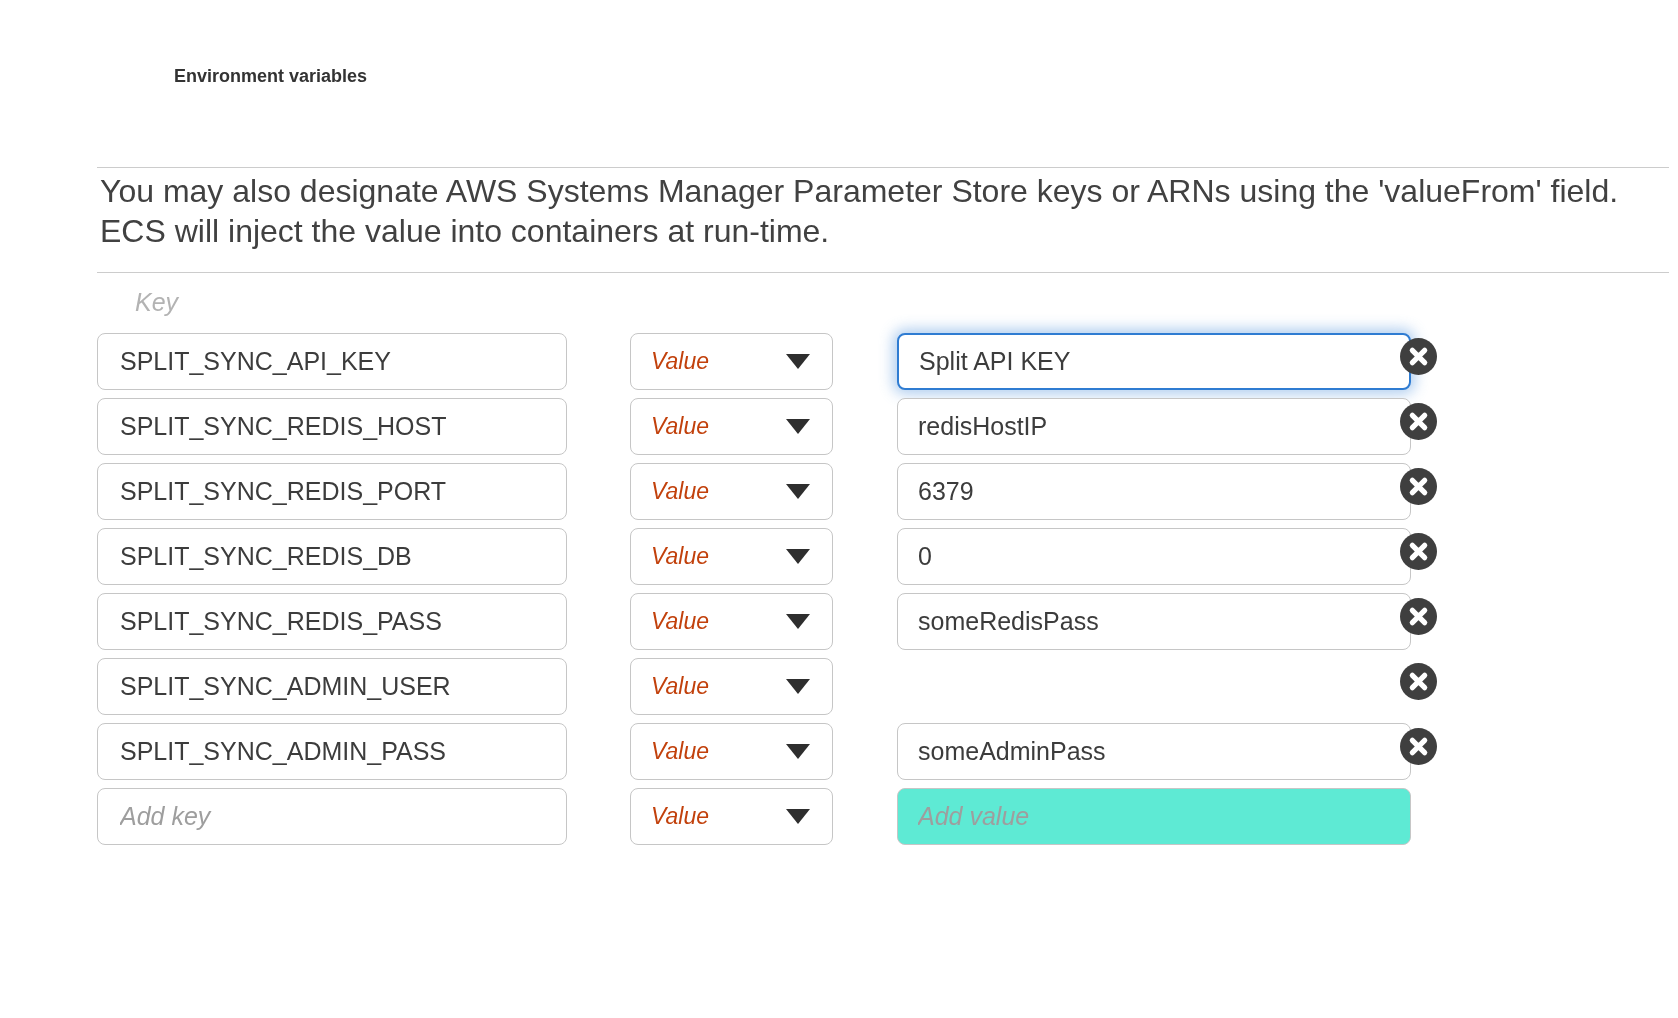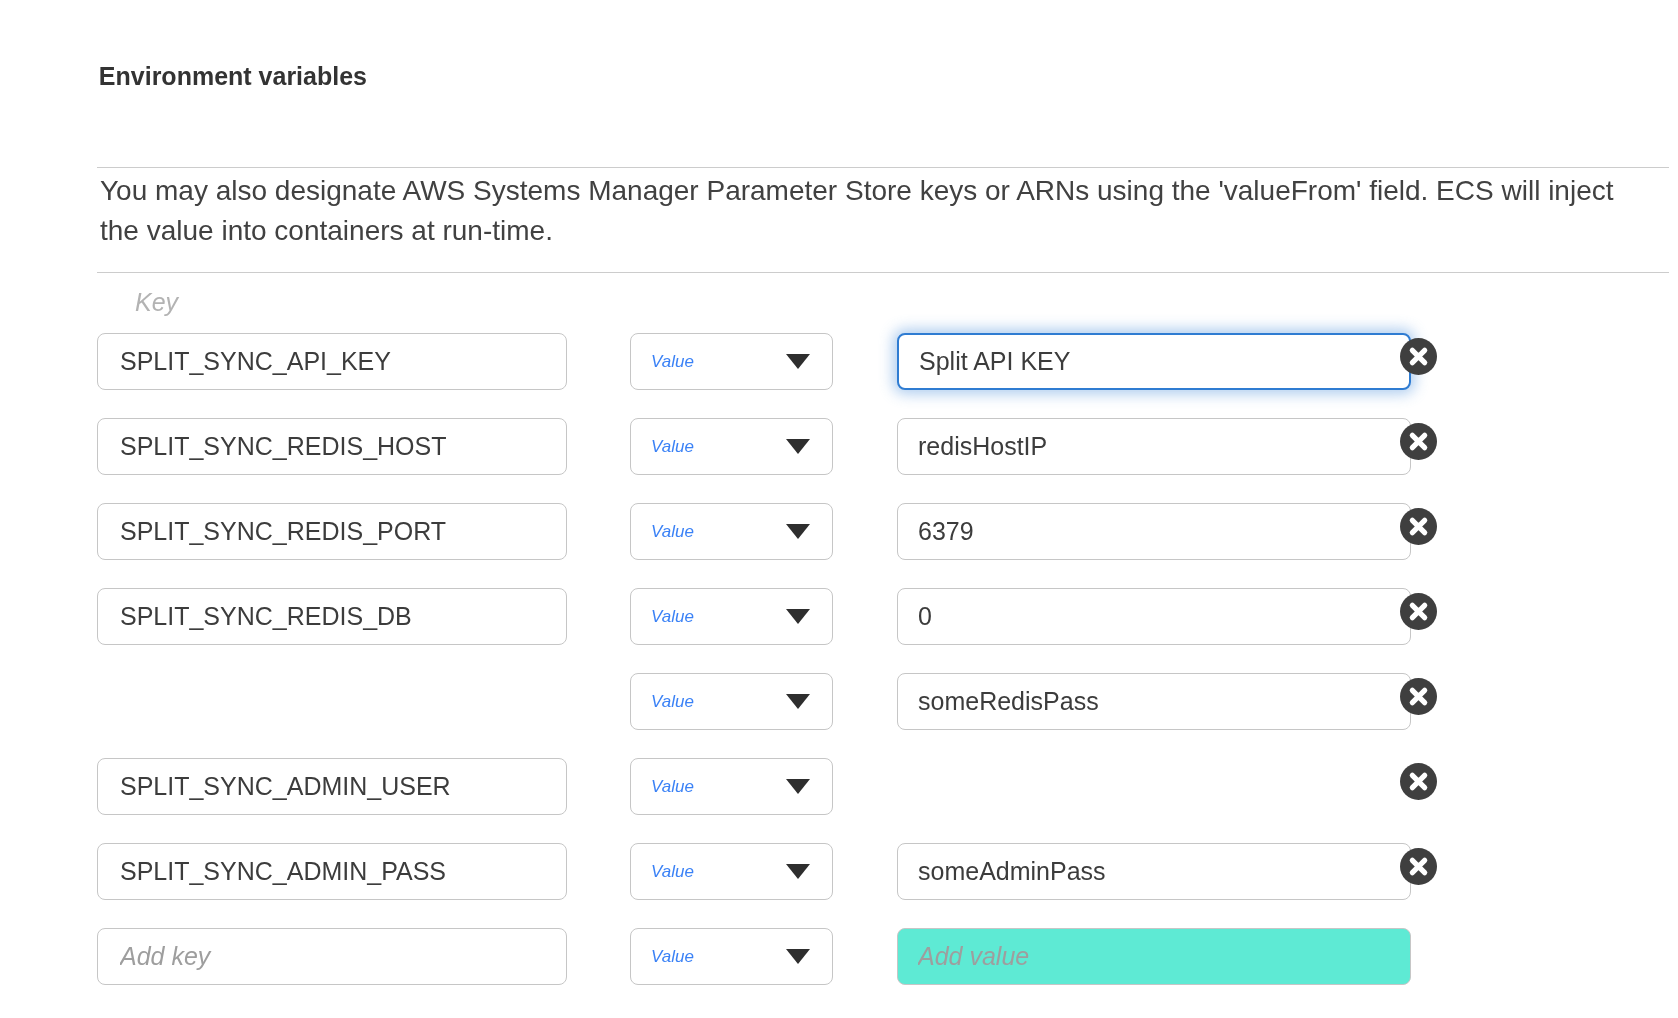--- a/index.html
+++ b/index.html
@@ -1,43 +1,43 @@
 <!DOCTYPE html>
 <html><head>
 <meta charset="utf-8">
 <style>
   * { margin: 0; padding: 0; box-sizing: border-box; }
   html, body { width: 1678px; height: 1018px; background: #ffffff; overflow: hidden; }
   body { font-family: "Liberation Sans", "DejaVu Sans", sans-serif; position: relative; }
 
   .form-label {
     position: absolute; left: 97px; top: 56px; width: 270px;
-    text-align: right; font-size: 25px; font-weight: bold; line-height: 41px;
+    text-align: right; font-size: 18px; font-weight: bold; line-height: 41px;
     color: #333333;
   }
 
   .divider {
     position: absolute; left: 97px; width: 1572px; height: 1px; background: #cccccc;
   }
   .divider.top { top: 167px; }
   .divider.bottom { top: 272px; }
 
   .form-description {
     position: absolute; left: 100px; top: 171px; width: 1542px;
-    font-size: 28px; line-height: 40px; color: #414141;
+    font-size: 32px; line-height: 40px; color: #414141;
   }
 
   .key-header {
     position: absolute; left: 100px; top: 288px;
     font-size: 25px; font-style: italic; color: #b3b3b3; margin-left: 35px;
   }
 
   .rows {
     position: absolute; left: 0; top: 333px; width: 100%;
-    display: flex; flex-direction: column; gap: 28px;
+    display: flex; flex-direction: column; gap: 8px;
   }
   .row { position: relative; height: 57px; width: 100%; }
 
   input {
     font-family: "Liberation Sans", "DejaVu Sans", sans-serif;
     font-size: 25px; color: #3c3c3c;
     border: 1px solid #c6c6c6; border-radius: 8px;
     height: 57px; outline: none; background: #ffffff;
   }
   input::placeholder { color: #9e9e9e; font-style: italic; opacity: 1; }
@@ -50,21 +50,21 @@
     box-shadow: 0 0 14px 4px rgba(77, 144, 220, 0.45);
   }
   .value-input.disabled { background: #5eead4; }
 
   .type-select {
     position: absolute; left: 630px; width: 203px; height: 57px;
     border: 1px solid #c6c6c6; border-radius: 8px; background: #ffffff;
     display: flex; align-items: center; justify-content: space-between;
     padding: 0 22px 0 20px; cursor: pointer;
   }
-  .type-select .label { font-size: 17px; font-style: italic; color: #3b82f6; }
+  .type-select .label { font-size: 23px; font-style: italic; color: #c2410c; }
   .caret {
     width: 0; height: 0;
     border-left: 12px solid transparent; border-right: 12px solid transparent;
     border-top: 15px solid #2e2e2e;
   }
 
   .remove-btn {
     position: absolute; left: 1400px; top: 5px; width: 37px; height: 37px;
     border: none; background: transparent; padding: 0; cursor: pointer;
   }
@@ -139,20 +139,21 @@
     <input class="value-input" type="text" value="0" style="">
     <button class="remove-btn">
       <svg viewBox="0 0 24 24">
           <circle cx="12" cy="12" r="12" fill="#3f3f3f"></circle>
           <path d="M8 8 L16 16 M16 8 L8 16" stroke="#ffffff" stroke-width="3.4" stroke-linecap="round"></path>
         </svg>
     </button>
   </div>
 
   <div class="row">
+    <input class="key-input" type="text" value="SPLIT_SYNC_REDIS_PASS" style="">
     <div class="type-select">
       <span class="label">Value</span>
       <span class="caret"></span>
     </div>
     <input class="value-input" type="text" value="someRedisPass" style="">
     <button class="remove-btn">
       <svg viewBox="0 0 24 24">
           <circle cx="12" cy="12" r="12" fill="#3f3f3f"></circle>
           <path d="M8 8 L16 16 M16 8 L8 16" stroke="#ffffff" stroke-width="3.4" stroke-linecap="round"></path>
         </svg>

